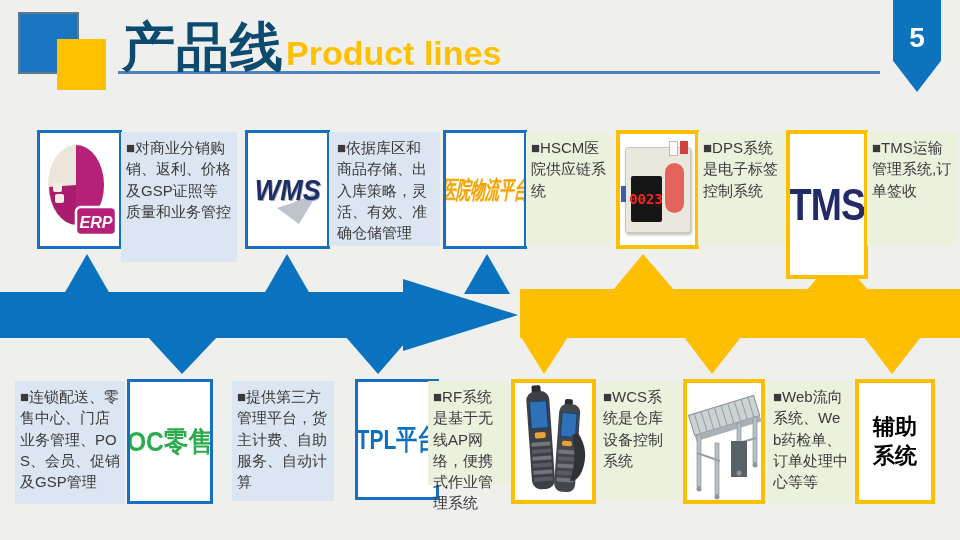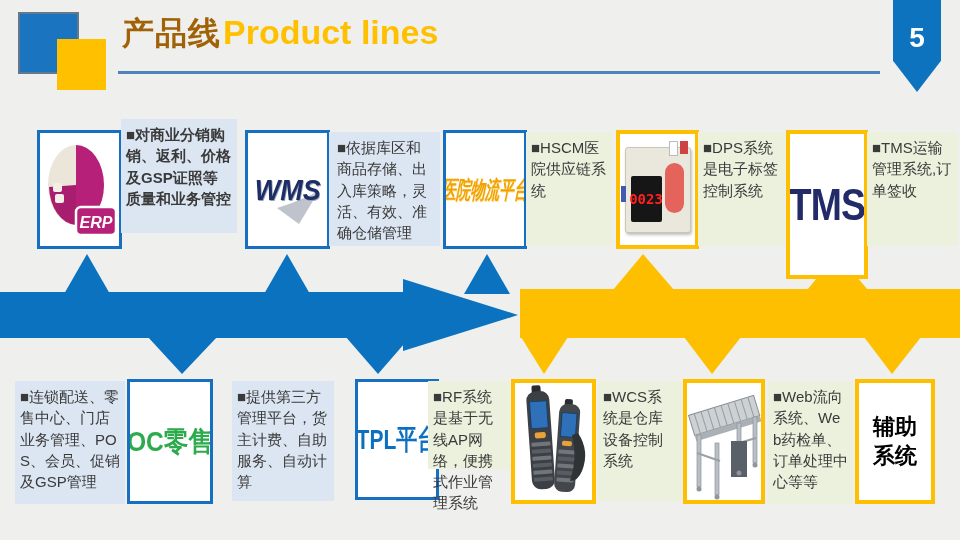--- a/index.html
+++ b/index.html
@@ -7,21 +7,21 @@
     width:960px; height:540px; position:relative; overflow:hidden;
     background:#eff0ee;
     font-family:"Liberation Sans","DejaVu Sans",sans-serif;
   }
   .abs { position:absolute; }
 
   
   .sq-blue { left:18px; top:12px; width:57px; height:58px; background:#1b74c0; border:2px solid #64788c; z-index:1; }
   .sq-yellow { left:57px; top:39px; width:49px; height:51px; background:#ffc000; z-index:2; }
   .title-row { left:122px; top:12px; display:flex; align-items:baseline; z-index:2; }
-  .title-zh { font-size:32px; font-weight:bold; color:#a16207; letter-spacing:1px; }
+  .title-zh { font-size:53px; font-weight:bold; color:#0c4a6e; letter-spacing:1px; }
   .title-en { font-size:34px; font-weight:bold; color:#ffc000; margin-left:2px; }
   .underline { left:118px; top:71px; width:762px; height:3px; background:#4f81bd; }
   .pennant {
     left:893px; top:0; width:48px; height:92px; background:#0e73bf; z-index:3;
     clip-path:polygon(0 0,100% 0,100% 66%,50% 100%,0 66%);
     color:#fff; font-size:28px; font-weight:bold; text-align:center; line-height:76px;
   }
 
   
   .img-box { position:absolute; background:#fff; box-sizing:border-box;
@@ -94,21 +94,21 @@
     <svg width="79" height="113" viewBox="0 0 79 113">
       <ellipse cx="36" cy="52" rx="28" ry="40" fill="#ece5da"></ellipse>
       <path d="M36,12 a28,40 0 0 1 0,80 z" fill="#b62079"></path>
       <path d="M36,52 L36,92 A28,40 0 0 1 9,54 Z" fill="#a81d6e"></path>
       <rect x="13" y="50" width="9" height="9" rx="2" fill="#f3eee6"></rect>
       <rect x="15" y="61" width="9" height="9" rx="2" fill="#f3eee6"></rect>
       <rect x="36" y="74" width="40" height="28" rx="5" fill="#b62079" stroke="#ffffff" stroke-width="2.5"></rect>
       <text x="56" y="95" text-anchor="middle" font-size="16" font-weight="bold" font-style="italic" fill="#ffffff">ERP</text>
     </svg>
   </div>
-  <div class="desc bg-blue" style="left:121px;top:119px;width:116px;height:114px;font-weight:bold;">■对商业分销购销、返利、价格及GSP证照等质量和业务管控</div>
+  <div class="desc bg-blue" style="left:121px;top:132px;width:116px;height:130px;">■对商业分销购销、返利、价格及GSP证照等质量和业务管控</div>
 
   <div class="img-box bd-blue" style="left:245px;top:130px;width:85px;height:119px;">
     <span class="wms-text" style="position:relative;z-index:1;">WMS</span>
     <svg width="50" height="40" style="position:absolute;right:4px;bottom:18px;">
       <path d="M4,20 C18,16 34,9 46,3 L26,36 Z" fill="#bfc3cb"></path>
     </svg>
   </div>
   <div class="desc bg-blue" style="left:329px;top:132px;width:111px;height:114px;padding-left:8px;">■依据库区和商品存储、出入库策略，灵活、有效、准确仓储管理</div>
 
   <div class="img-box bd-blue" style="left:443px;top:130px;width:84px;height:119px;">
@@ -135,21 +135,21 @@
   <div class="desc bg-blue" style="left:15px;top:381px;width:110px;height:123px;">■连锁配送、零售中心、门店业务管理、POS、会员、促销及GSP管理</div>
   <div class="img-box bd-blue" style="left:127px;top:379px;width:86px;height:125px;">
     <span class="oc-text">OC零售</span>
   </div>
 
   <div class="desc bg-blue" style="left:232px;top:381px;width:102px;height:120px;">■提供第三方管理平台，货主计费、自助服务、自动计算</div>
   <div class="img-box bd-blue" style="left:355px;top:379px;width:84px;height:121px;">
     <span class="tpl-text">TPL平台</span>
   </div>
 
-  <div class="desc bg-green" style="left:428px;top:381px;width:82px;height:88px;">■RF系统是基于无线AP网络，便携式作业管理系统</div>
+  <div class="desc bg-green" style="left:428px;top:381px;width:82px;height:104px;">■RF系统是基于无线AP网络，便携式作业管理系统</div>
   <div class="img-box bd-yellow" style="left:511px;top:379px;width:85px;height:125px;">
     <svg width="77" height="117" viewBox="0 0 77 117">
       <g transform="rotate(-4 28 55)">
         <rect x="20" y="2" width="9" height="9" rx="2" fill="#2a2d30"></rect>
         <rect x="14" y="8" width="23" height="98" rx="9" fill="#3c4045"></rect>
         <rect x="17" y="18" width="17" height="27" fill="#2e71b8" stroke="#173f6b"></rect>
         <rect x="20" y="49" width="11" height="6" rx="2" fill="#e8a13c"></rect>
         <rect x="16" y="59" width="19" height="4" rx="1" fill="#71767c"></rect>
         <rect x="16" y="66" width="19" height="4" rx="1" fill="#585d63"></rect>
         <rect x="16" y="73" width="19" height="4" rx="1" fill="#71767c"></rect>

